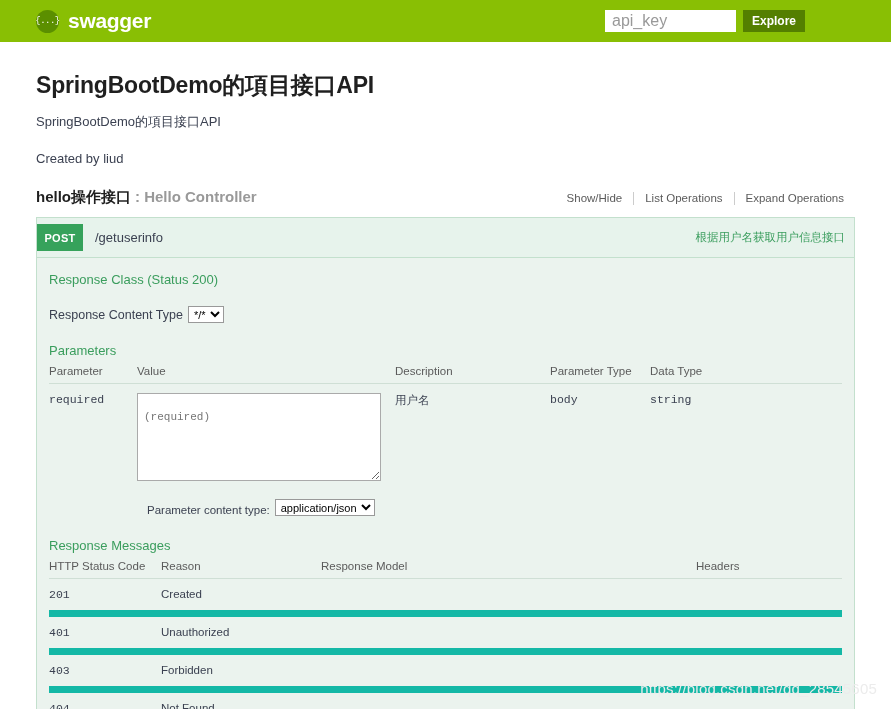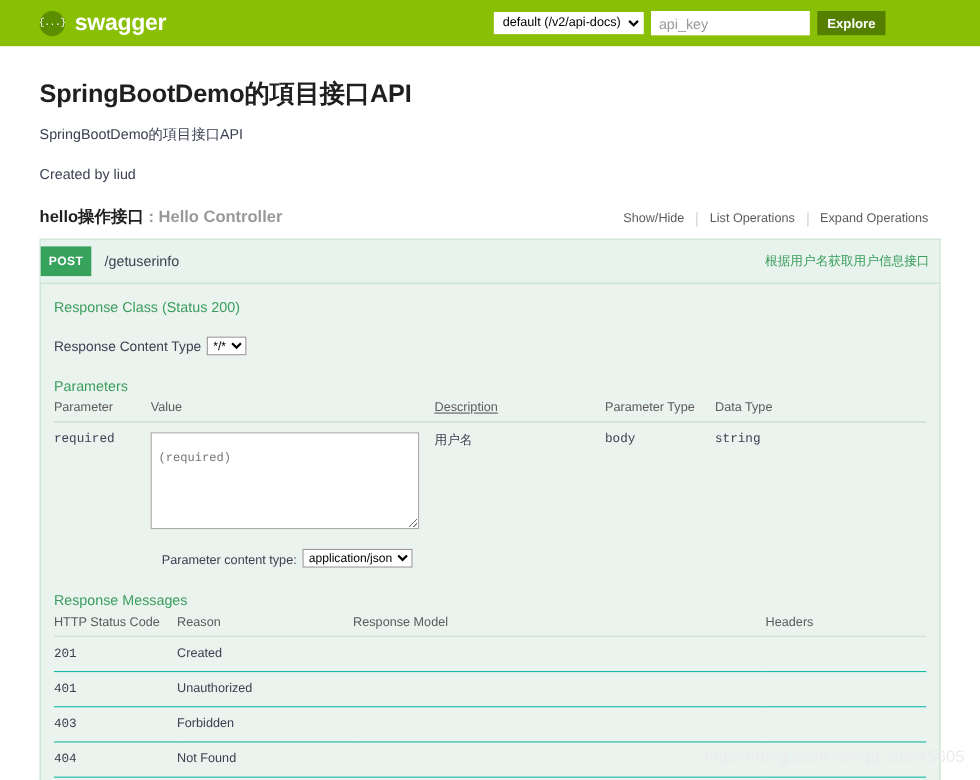--- a/index.html
+++ b/index.html
@@ -65,27 +65,27 @@
     font-size: 11.5px;
     padding: 2px 3px;
     border: 1px solid #ffffff;
     background: #ffffff;
     color: #000;
     height: 20px;
     box-sizing: border-box;
     border-radius: 0;
   }
   .api-key-input {
-    width: 144px;
+    width: 131px;
     height: 22px;
     box-sizing: border-box;
     border: 1px solid #ffffff;
     background: #ffffff;
     font-family: "Liberation Sans", sans-serif;
-    font-size: 13px;
+    font-size: 16px;
     padding: 2px 6px;
     color: #000;
     border-radius: 0;
     outline: none;
   }
   .api-key-input::placeholder { color: #999; }
   .explore-btn {
     background: #547f00;
     color: #ffffff;
     border: none;
@@ -241,31 +241,31 @@
     color: #5b5b5b;
     text-align: left;
     padding: 2px 0 6px 0;
     border-bottom: 1px solid #cfdfd5;
   }
   table.sw td {
     font-size: 11.5px;
     color: #3b4151;
     padding: 9px 0;
     vertical-align: top;
-    border-bottom: 1px solid #14b8a6;
+    border-bottom: 7px solid #14b8a6;
   }
   table.params td { border-bottom: none; }
   td.mono {
     font-family: "Liberation Mono", monospace;
     font-size: 11px;
   }
 
   .col-param   { width: 88px; }
   .col-value   { width: 258px; }
-  .col-desc    { width: 155px; text-decoration: underline; }
+  .col-desc    { width: 155px; }
   .col-ptype   { width: 100px; }
 
   .col-status  { width: 112px; }
   .col-reason  { width: 160px; }
   .col-model   { width: 375px; }
 
   .param-textarea {
     width: 244px;
     height: 88px;
     box-sizing: border-box;
@@ -316,23 +316,20 @@
 
 <div id="topbar">
   <a class="brand" href="#">
     <span class="brand-logo">
       <span>{...}</span>
     </span>
     <span class="brand-name">swagger</span>
   </a>
 
   <div class="topbar-form">
-    <select class="spec-select">
-      <option>default (/v2/api-docs)</option>
-    </select>
     <input class="api-key-input" type="text" placeholder="api_key" style="">
     <button class="explore-btn">Explore</button>
   </div>
 </div>
 
 <div id="content">
 
   <h1 class="api-title">SpringBootDemo的項目接口API</h1>
   <div class="api-desc">SpringBootDemo的項目接口API</div>
   <div class="api-created">Created by liud</div>

